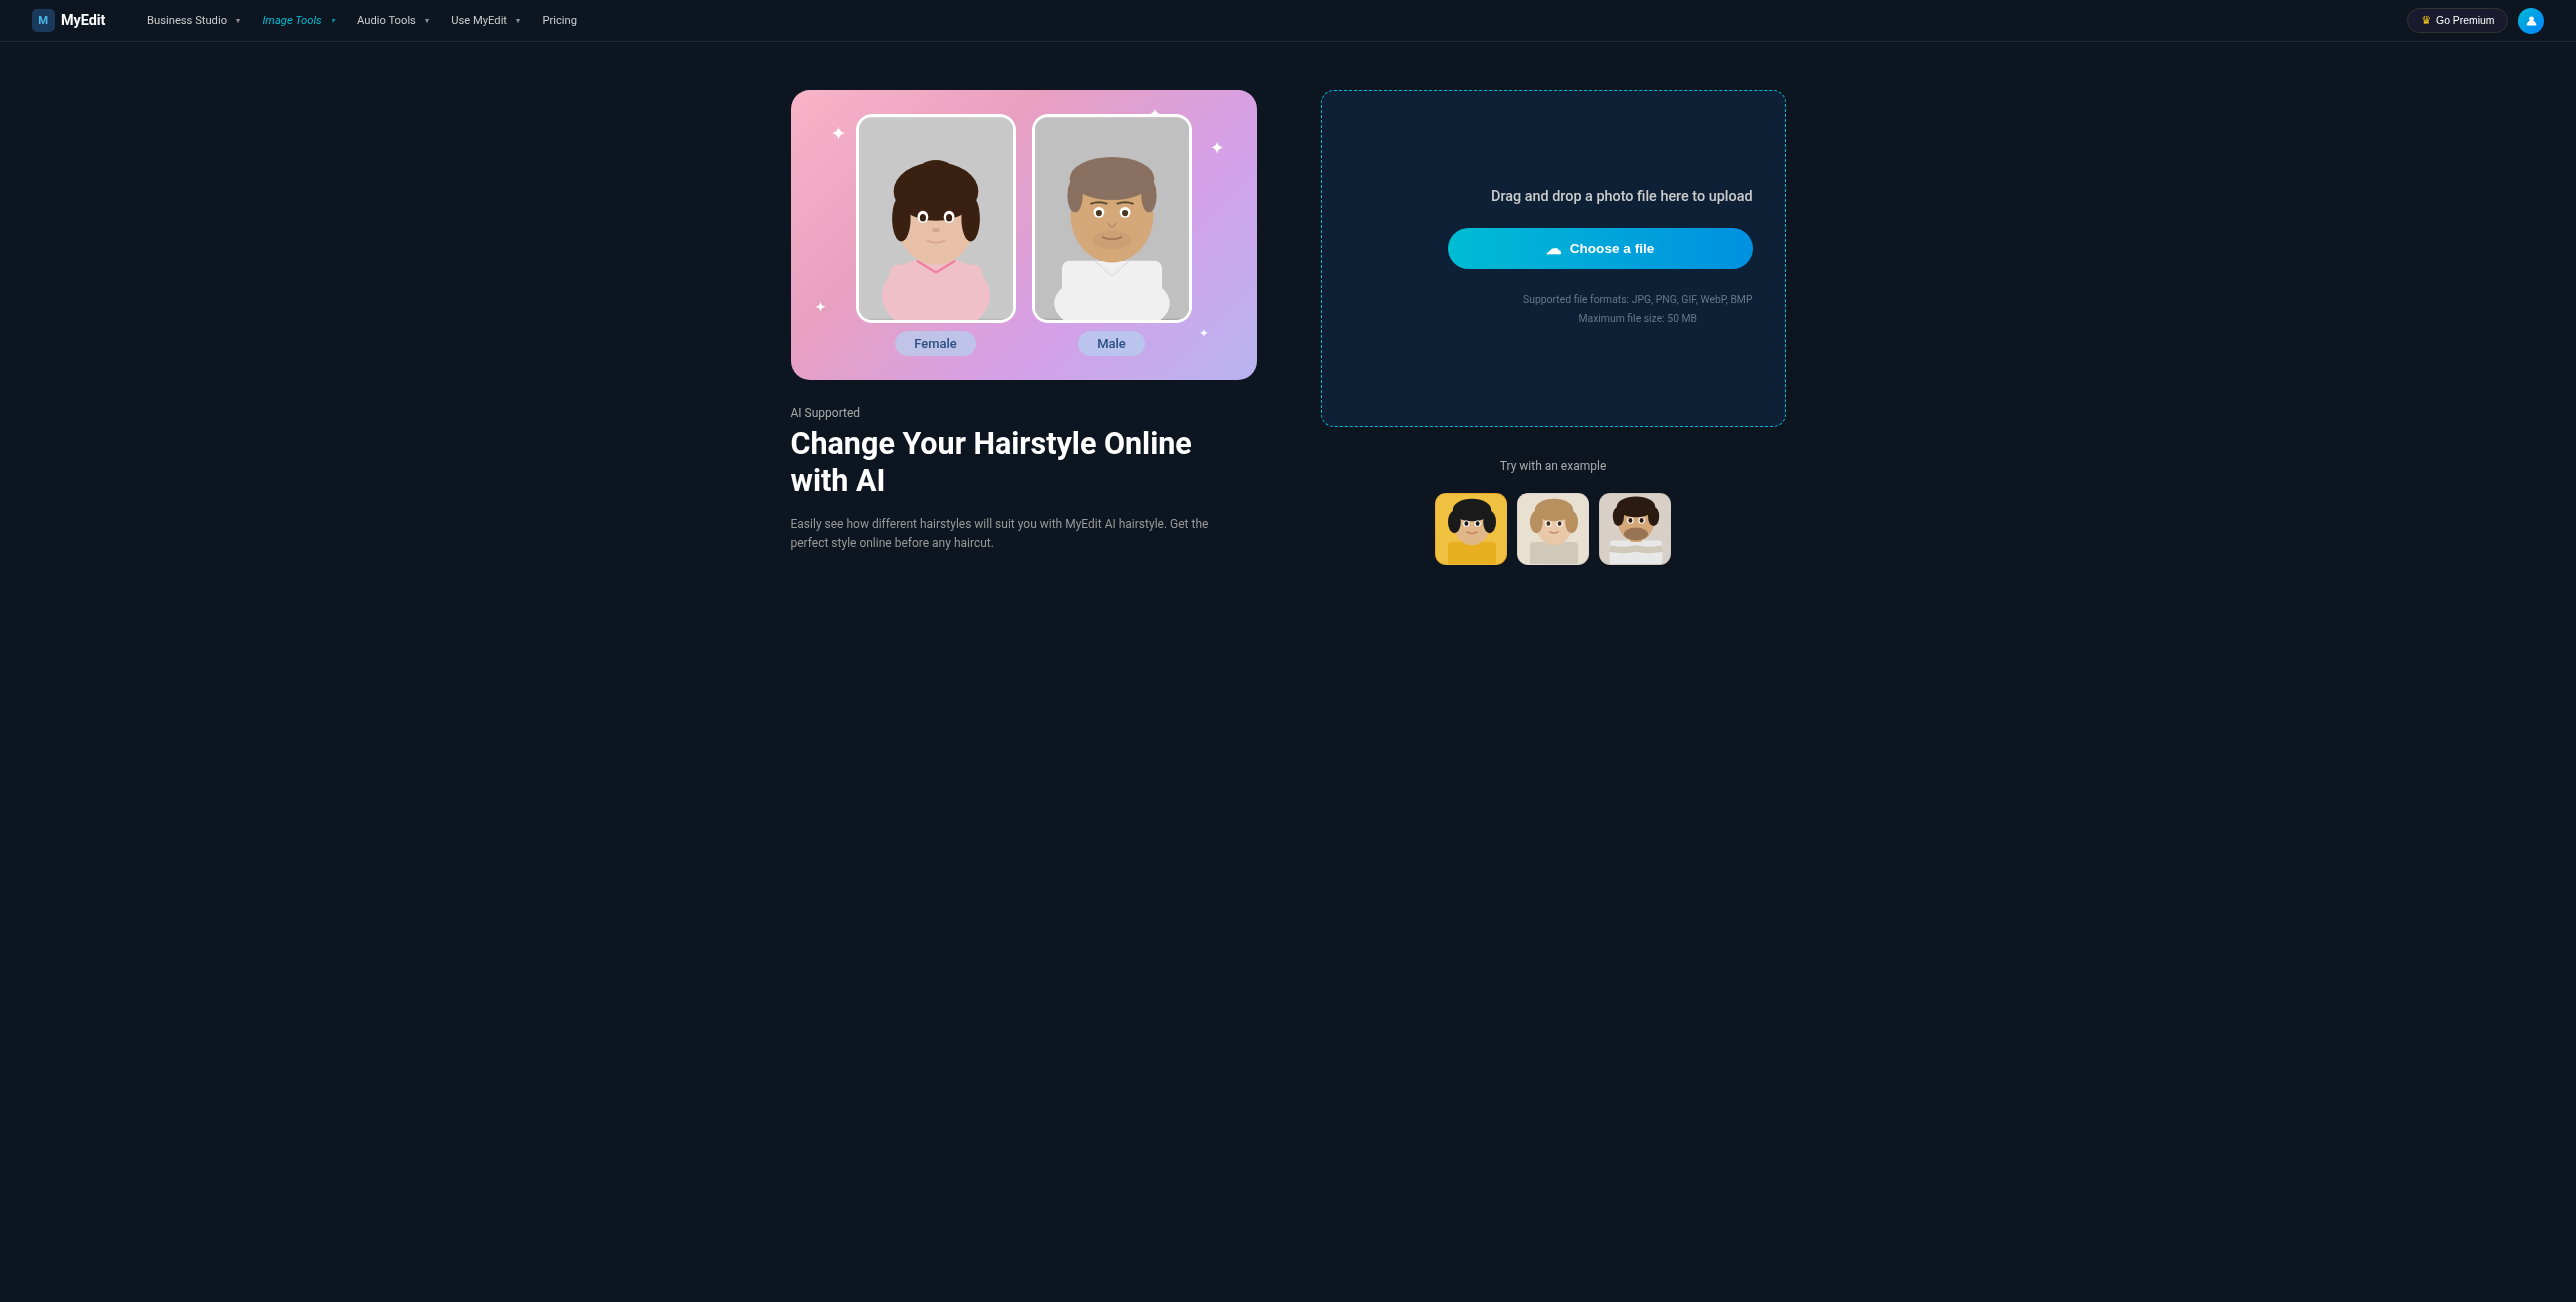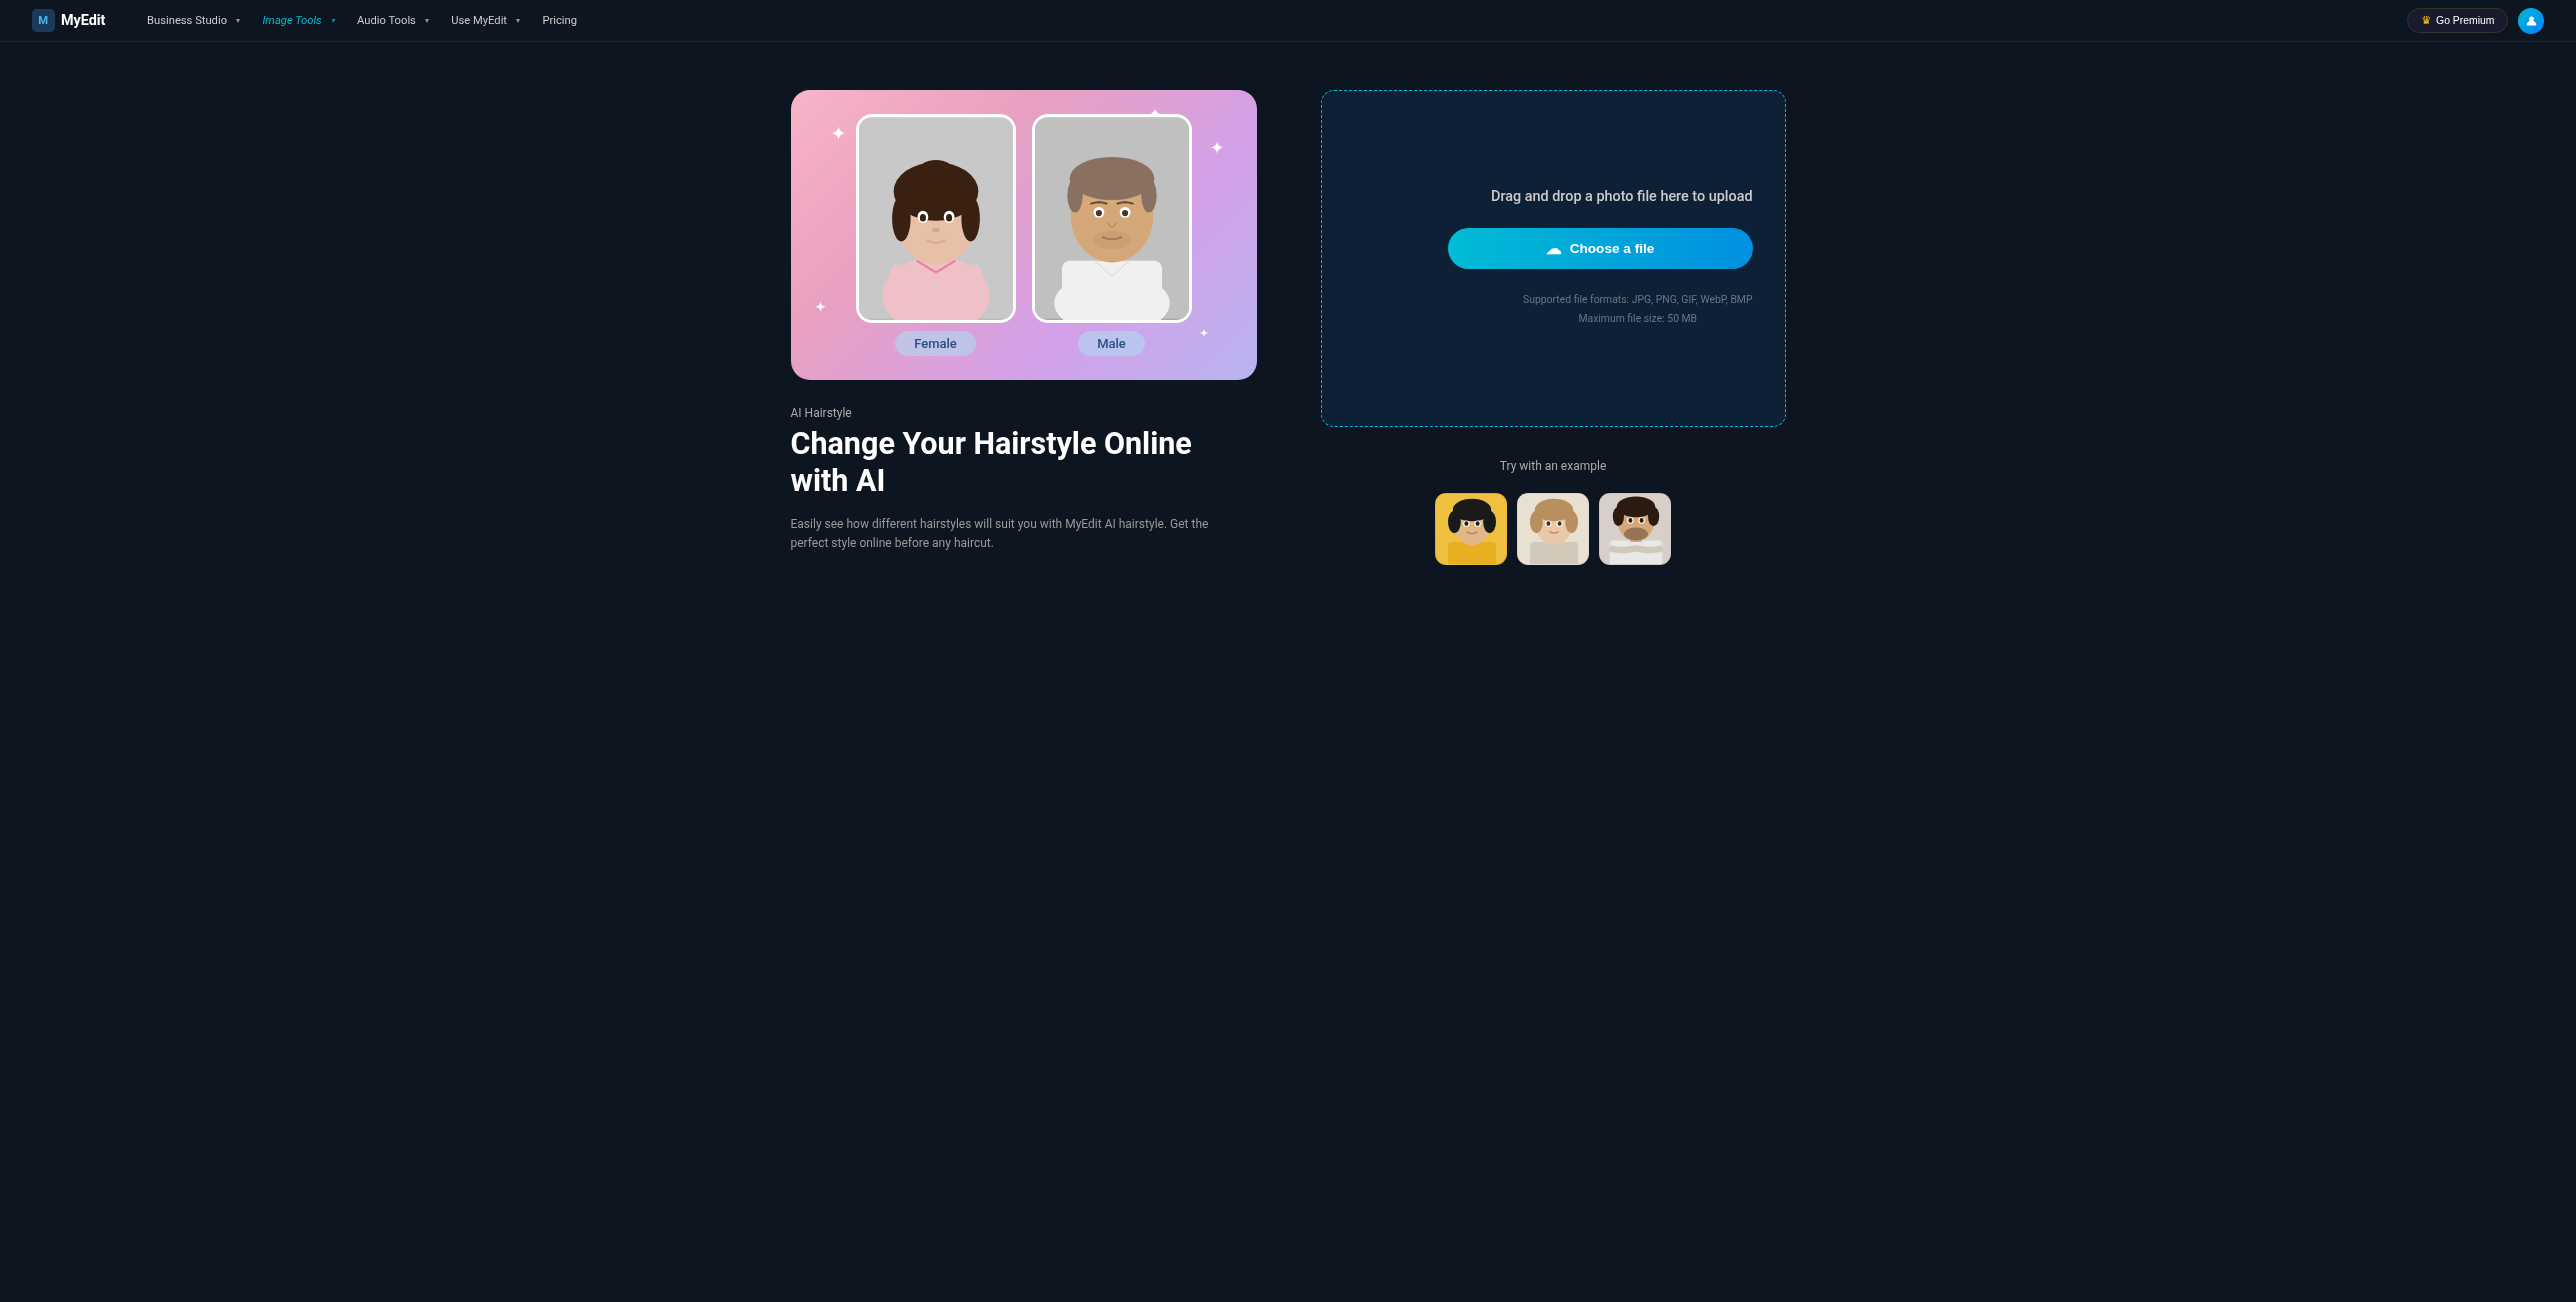--- a/index.html
+++ b/index.html
@@ -439,21 +439,21 @@
 
             <path d="M87 154 Q100 160 113 154" stroke="#a07050" stroke-width="2" fill="none"></path>
 
             <path d="M78 185 L100 205 L122 185" stroke="#e0e0e0" stroke-width="2" fill="none"></path>
           </svg>
         </div>
         <div class="gender-label">Male</div>
       </div>
     </div>
 
-    <p class="subtitle-tag">AI Hairstyle</p>
+    <p class="subtitle-tag">AI Supported</p>
     <h1 class="main-title">Change Your Hairstyle Online with AI</h1>
     <p class="description">Easily see how different hairstyles will suit you with MyEdit AI hairstyle. Get the perfect style online before any haircut.</p>
   </div>
 
   <div class="right-panel">
 
     <div class="upload-box">
       <p class="drag-drop-text">Drag and drop a photo file here to upload</p>
 
       <button class="choose-file-btn">

